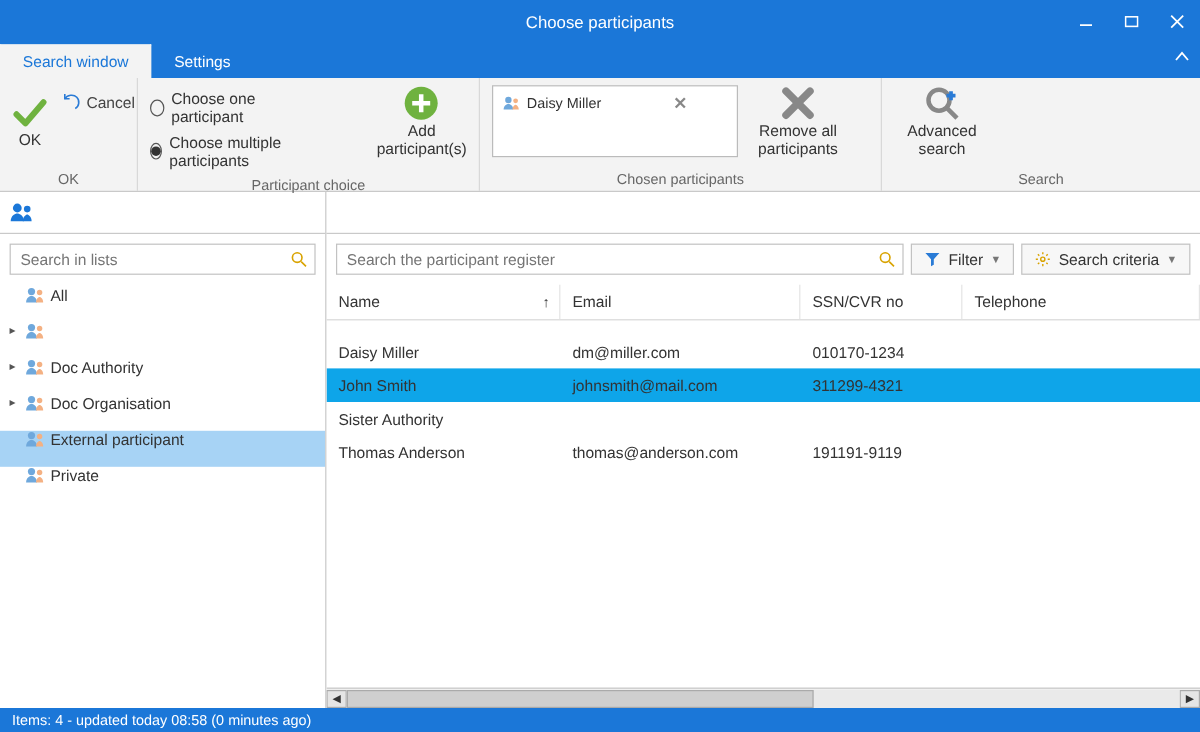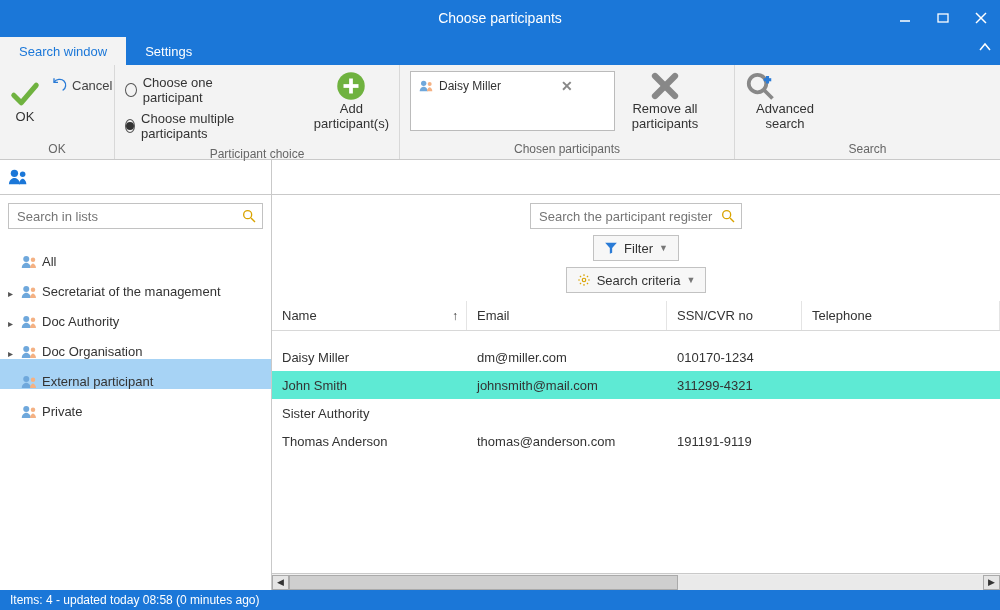--- a/index.html
+++ b/index.html
@@ -40,64 +40,64 @@
   .add-btn { display: flex; flex-direction: column; align-items: center; margin-left: 20px; margin-top: 2px; cursor: pointer; text-align: center; width: 80px; }
 
   .chosen-group { width: 335px; }
   .chosen-body { display: flex; }
   .chip-box { width: 205px; height: 60px; background: #fff; border: 1px solid #bbb; margin-top: 2px; padding: 4px; }
   .chip { display: inline-flex; align-items: center; padding: 2px 4px; font-size: 12px; }
   .chip .x { margin-left: 60px; color: #888; cursor: pointer; font-weight: bold; font-size: 14px; }
   .remove-btn { display: flex; flex-direction: column; align-items: center; width: 80px; margin-top: 2px; margin-left: 10px; cursor: pointer; text-align: right; }
 
   .search-group { flex: 1; border-right: none; }
-  .adv-btn { display: flex; flex-direction: column; width: 80px; margin-top: 2px; cursor: pointer; text-align: center; }
+  .adv-btn { display: flex; flex-direction: column; align-items: center; width: 80px; margin-top: 2px; cursor: pointer; text-align: center; }
 
   .big-icon { width: 30px; height: 30px; }
 
   
   .body { display: flex; height: 430px; }
 
   
   .sidebar { width: 272px; border-right: 1px solid #c9c9c9; display: flex; flex-direction: column; }
   .sidebar-top { height: 35px; border-bottom: 1px solid #c9c9c9; display: flex; align-items: center; padding-left: 8px; }
   .people-icon { color: #1b77d8; font-size: 18px; }
   .search-lists { margin: 8px; position: relative; }
   .search-lists input { width: 100%; height: 26px; border: 1px solid #c2c2c2; padding: 0 26px 0 8px; font-size: 13px; outline: none; }
   .search-lists .mag { position: absolute; right: 6px; top: 5px; color: #d9a300; }
   .tree { padding: 2px 0; overflow: auto; }
-  .tree-item { display: flex; align-items: flex-end; height: 30px; padding-left: 8px; cursor: pointer; }
+  .tree-item { display: flex; align-items: flex-start; height: 30px; padding-left: 8px; cursor: pointer; }
   .tree-item.selected { background: #a7d3f5; }
   .tree-item .arrow { width: 12px; font-size: 10px; color: #555; }
   .tree-item .ti-icon { width: 20px; display: flex; justify-content: center; }
   .tree-item .ti-label { margin-left: 2px; }
 
   
   .main { flex: 1; display: flex; flex-direction: column; }
   .main-top { height: 35px; border-bottom: 1px solid #c9c9c9; }
-  .search-row { display: flex; align-items: center; padding: 8px; gap: 6px; flex-direction: column; }
+  .search-row { display: flex; align-items: center; padding: 8px; gap: 6px; }
   .reg-search { flex: 1; position: relative; }
   .reg-search input { width: 100%; height: 26px; border: 1px solid #c2c2c2; padding: 0 26px 0 8px; font-size: 13px; outline: none; }
   .reg-search .mag { position: absolute; right: 6px; top: 5px; color: #d9a300; }
   .pill-btn { height: 26px; border: 1px solid #c2c2c2; background: #f7f7f7; padding: 0 10px; display: flex; align-items: center; cursor: pointer; font-size: 13px; }
   .pill-btn .drop { margin-left: 6px; font-size: 9px; color: #777; }
 
   
   .table-wrap { flex: 1; overflow: hidden; position: relative; display: flex; flex-direction: column; gap: 12px; }
   .thead { display: flex; height: 30px; border-bottom: 1px solid #d8d8d8; align-items: center; font-size: 13px; color: #333; }
   .th { padding-left: 10px; display: flex; align-items: center; border-right: 1px solid #e4e4e4; height: 100%; }
   .col-name { width: 195px; }
   .col-email { width: 200px; }
   .col-ssn { width: 135px; }
   .col-mobile { width: 130px; }
   .col-tel { flex: 1; }
   .sort-icon { margin-left: auto; margin-right: 8px; font-size: 12px; }
   .tbody { flex: 1; overflow: auto; }
   .tr { display: flex; height: 28px; align-items: center; cursor: pointer; }
-  .tr.selected { background: #5eead4; }
+  .tr.selected { background: #0ea5e9; }
   .td { padding-left: 10px; font-size: 13px; }
   .hscroll { height: 17px; border-top: 1px solid #c9c9c9; background: #f0f0f0; display: flex; align-items: center; }
   .hscroll .arrow-box { width: 17px; height: 15px; border: 1px solid #aaa; background: #e5e5e5; display: flex; align-items: center; justify-content: center; font-size: 9px; }
   .hscroll .track { flex: 1; height: 15px; background: #eaeaea; position: relative; }
   .hscroll .thumb { position: absolute; left: 0; top: 0; height: 100%; width: 56%; background: #cfcfcf; border: 1px solid #aaa; }
 
   
   .status { height: 20px; background: #1b77d8; color: #fff; font-size: 12px; display: flex; align-items: center; padding-left: 10px; }
 
   svg { display: block; }
@@ -265,21 +265,20 @@
         <div class="tree-item">
           <span class="arrow">▸</span>
           <span class="ti-icon">
             <svg width="18" height="14" viewBox="0 0 24 18">
               <circle cx="7" cy="5" r="4" fill="#6fa8dc"></circle>
               <circle cx="16" cy="6" r="3" fill="#f4b183"></circle>
               <path d="M1,17 C1,12 5,10 7,10 C9,10 13,12 13,17 Z" fill="#6fa8dc"></path>
               <path d="M12,17 C12,13 15,11 16,11 C17,11 20,13 20,17 Z" fill="#f4b183"></path>
             </svg>
           </span>
-          <span class="ti-label">Secretariat of the management</span>
         </div>
         <div class="tree-item">
           <span class="arrow">▸</span>
           <span class="ti-icon">
             <svg width="18" height="14" viewBox="0 0 24 18">
               <circle cx="7" cy="5" r="4" fill="#6fa8dc"></circle>
               <circle cx="16" cy="6" r="3" fill="#f4b183"></circle>
               <path d="M1,17 C1,12 5,10 7,10 C9,10 13,12 13,17 Z" fill="#6fa8dc"></path>
               <path d="M12,17 C12,13 15,11 16,11 C17,11 20,13 20,17 Z" fill="#f4b183"></path>
             </svg>

